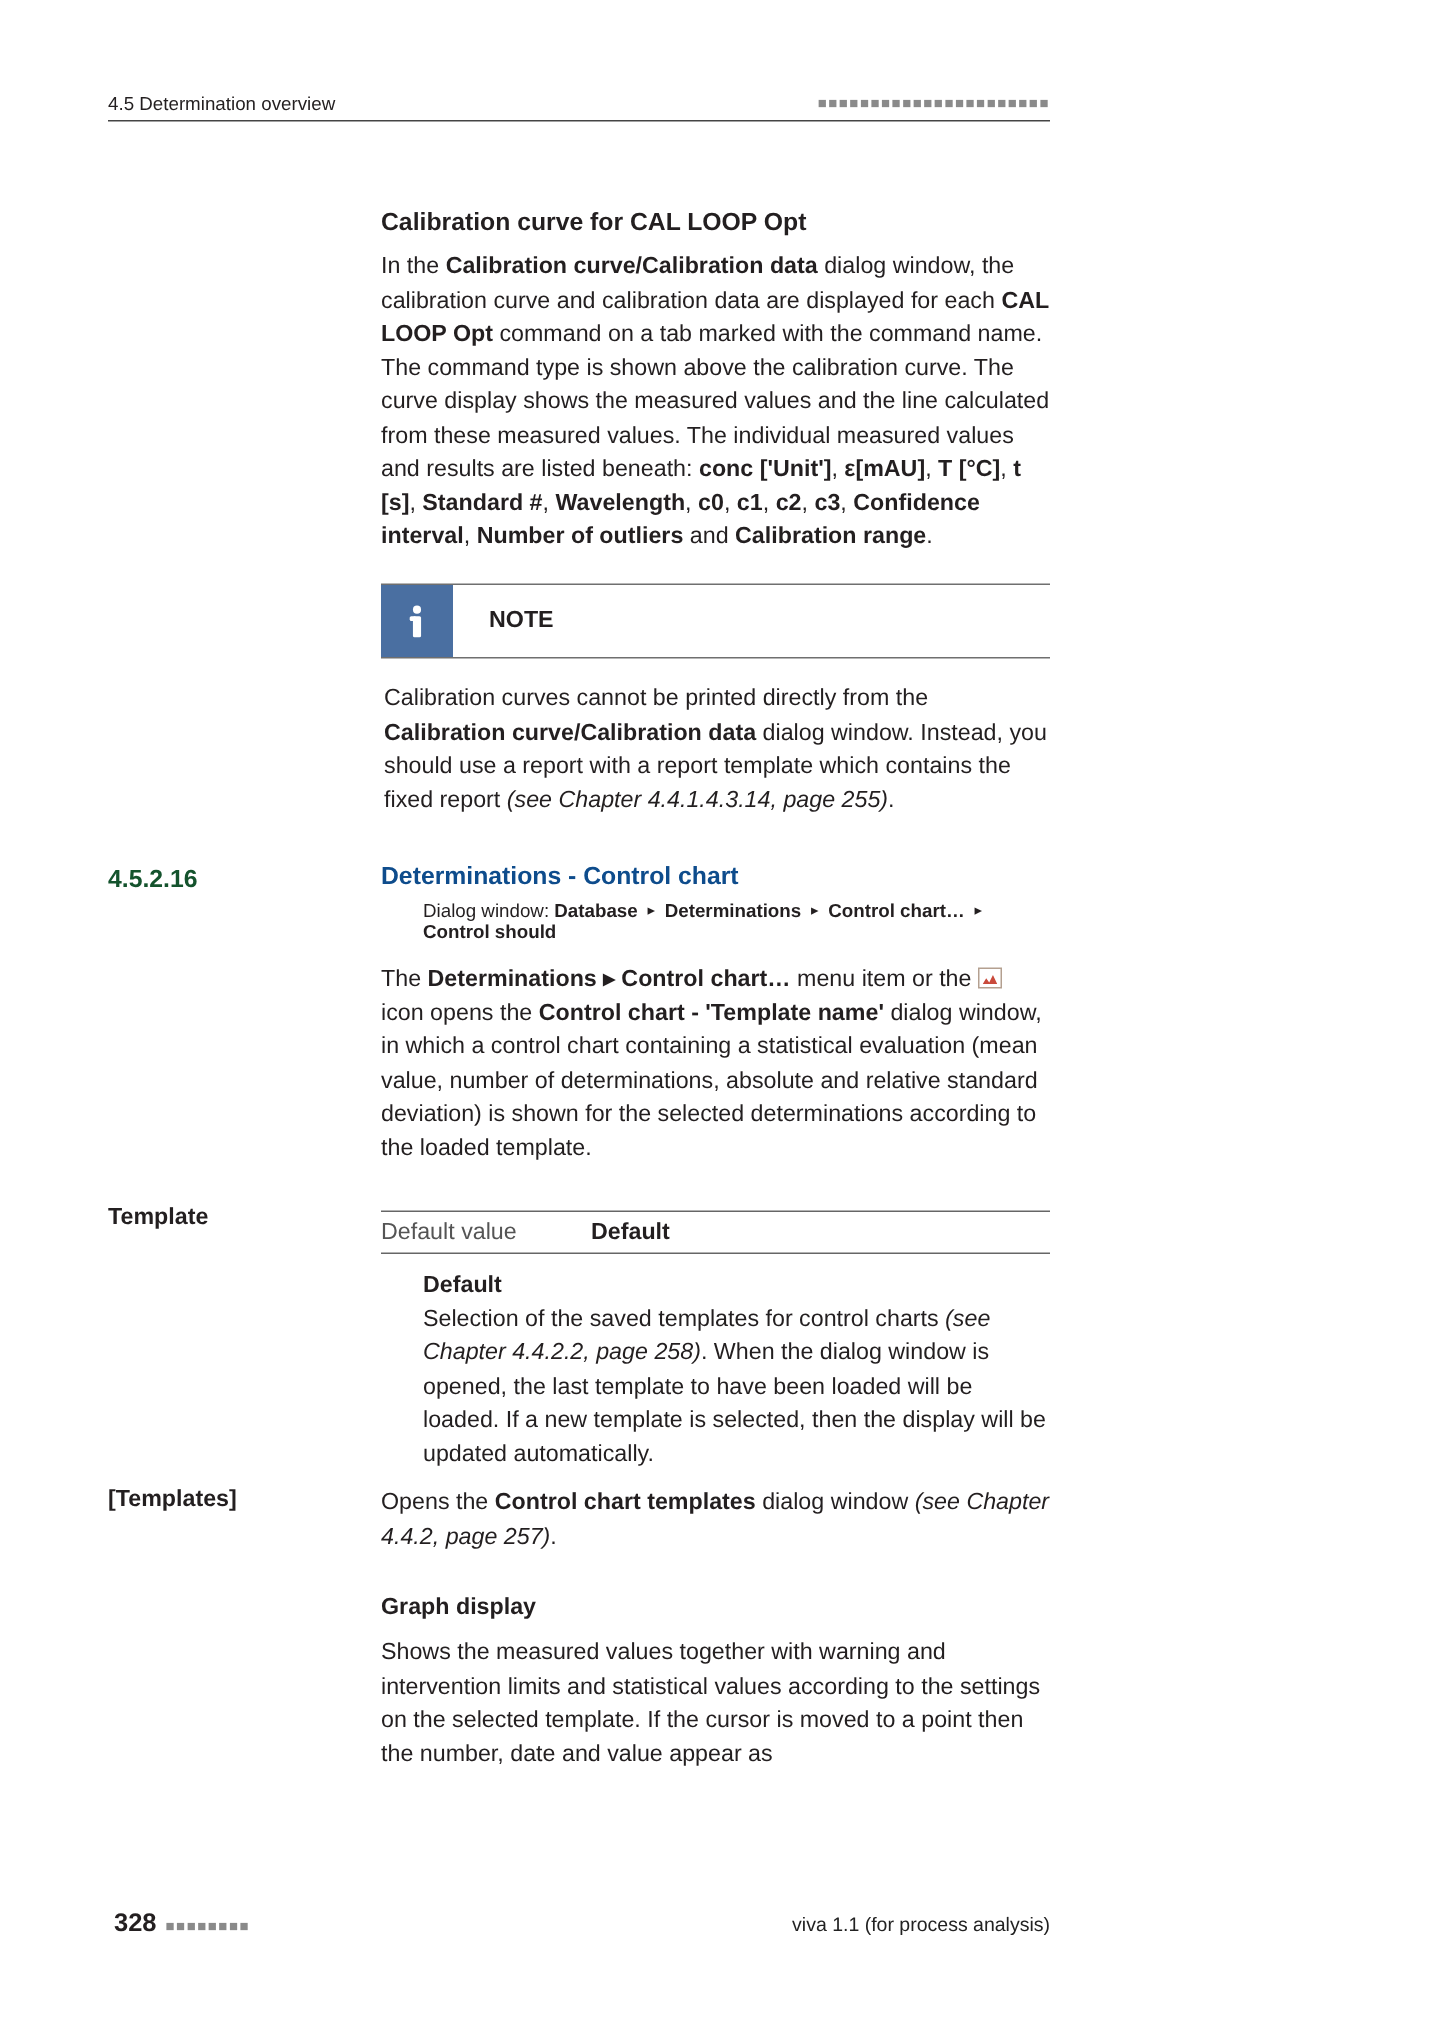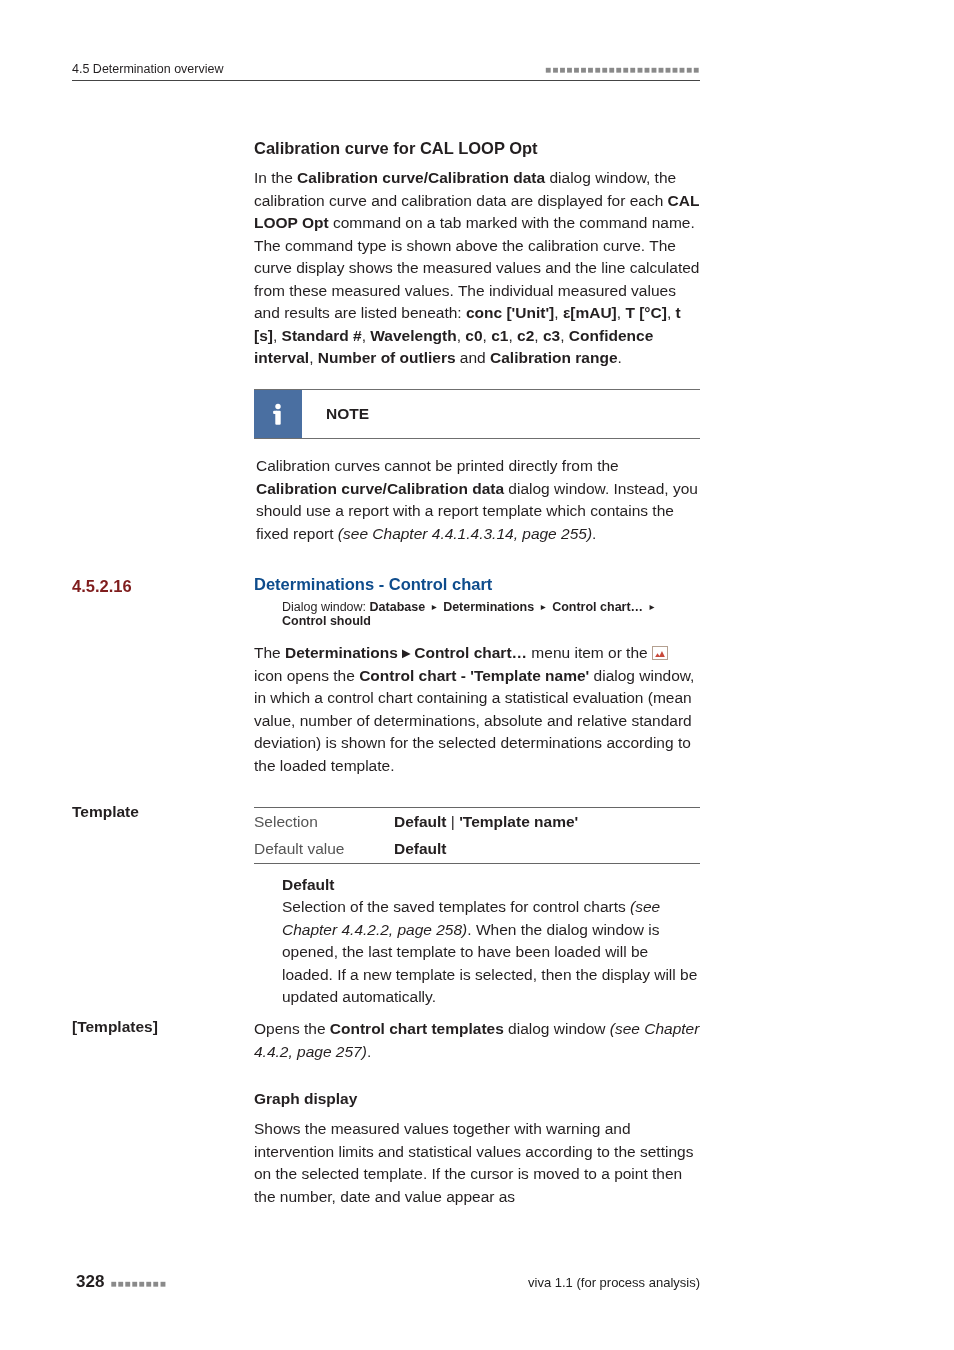--- a/index.html
+++ b/index.html
@@ -17,21 +17,21 @@
   .body { font-size: 15.5px; line-height: 1.45; }
   .body .para { margin-bottom: 8px; }
   .bold { font-weight: 700; }
   .italic { font-style: italic; }
   .note-box { margin-top: 20px; }
   .note-head { display: flex; align-items: center; border-top: 1px solid #6f6f6f; border-bottom: 1px solid #6f6f6f; gap: 12px; }
   .note-icon-wrap { width: 48px; height: 48px; background: #4a6fa1; display: flex; align-items: center; justify-content: center; flex: 0 0 48px; }
   .note-icon-wrap svg { width: 26px; height: 26px; }
   .note-label { font-weight: 700; font-size: 15.5px; padding-left: 12px; }
   .note-body { font-size: 15.5px; line-height: 1.45; padding: 16px 2px 4px 2px; }
-  .sec-num { font-weight: 700; color: #7f1d1d; font-size: 16.5px; padding-top: 2px; }
+  .sec-num { font-weight: 700; color: #14532d; font-size: 16.5px; padding-top: 2px; }
   .sec-title { font-weight: 700; color: #0e4c8c; font-size: 16.5px; margin-bottom: 6px; }
   .breadcrumb { font-size: 12.5px; margin-left: 28px; margin-bottom: 14px; }
   .crumb-sep { margin: 0 3px; font-size: 10px; vertical-align: 1px; }
   .icon-inline { display: inline-block; width: 16px; height: 14px; border: 1px solid #b4a090; background: #fff; vertical-align: -2px; position: relative; }
   .icon-inline::before { content: ""; position: absolute; left: 2px; right: 2px; bottom: 2px; height: 7px; background: #c94a3b; clip-path: polygon(0 100%, 25% 40%, 45% 80%, 70% 10%, 100% 100%); }
   .side-label { font-weight: 700; font-size: 15.5px; }
   .tbl { width: 100%; border-top: 1px solid #666; border-bottom: 1px solid #666; border-collapse: collapse; margin-top: 4px; margin-bottom: 10px; }
   .tbl td { font-size: 15.5px; line-height: 1.5; padding: 2px 0; vertical-align: top; }
   .tbl td:first-child { width: 140px; color: #555; }
   .indent-block { padding-left: 28px; font-size: 15.5px; line-height: 1.45; }
@@ -106,24 +106,20 @@
 
     <div class="spacer-md"></div>
 
     <div class="row">
       <div class="gutter">
         <div class="side-label">Template</div>
       </div>
       <div class="main">
         <table class="tbl">
           <tbody>
-              <tr>
-            <td>Selection</td>
-            <td><span class="bold">Default</span><span> | </span><span class="bold">'Template name'</span></td>
-          </tr>
           <tr>
             <td>Default value</td>
             <td><span class="bold">Default</span></td>
           </tr>
         </tbody>
           </table>
         <div class="indent-block">
           <div class="lead">Default</div>
           <span>Selection of the saved templates for control charts </span><span class="italic">(see Chapter 4.4.2.2, page 258)</span><span>. When the dialog window is opened, the last template to have been loaded will be loaded. If a new template is selected, then the display will be updated automatically.</span>
         </div>

